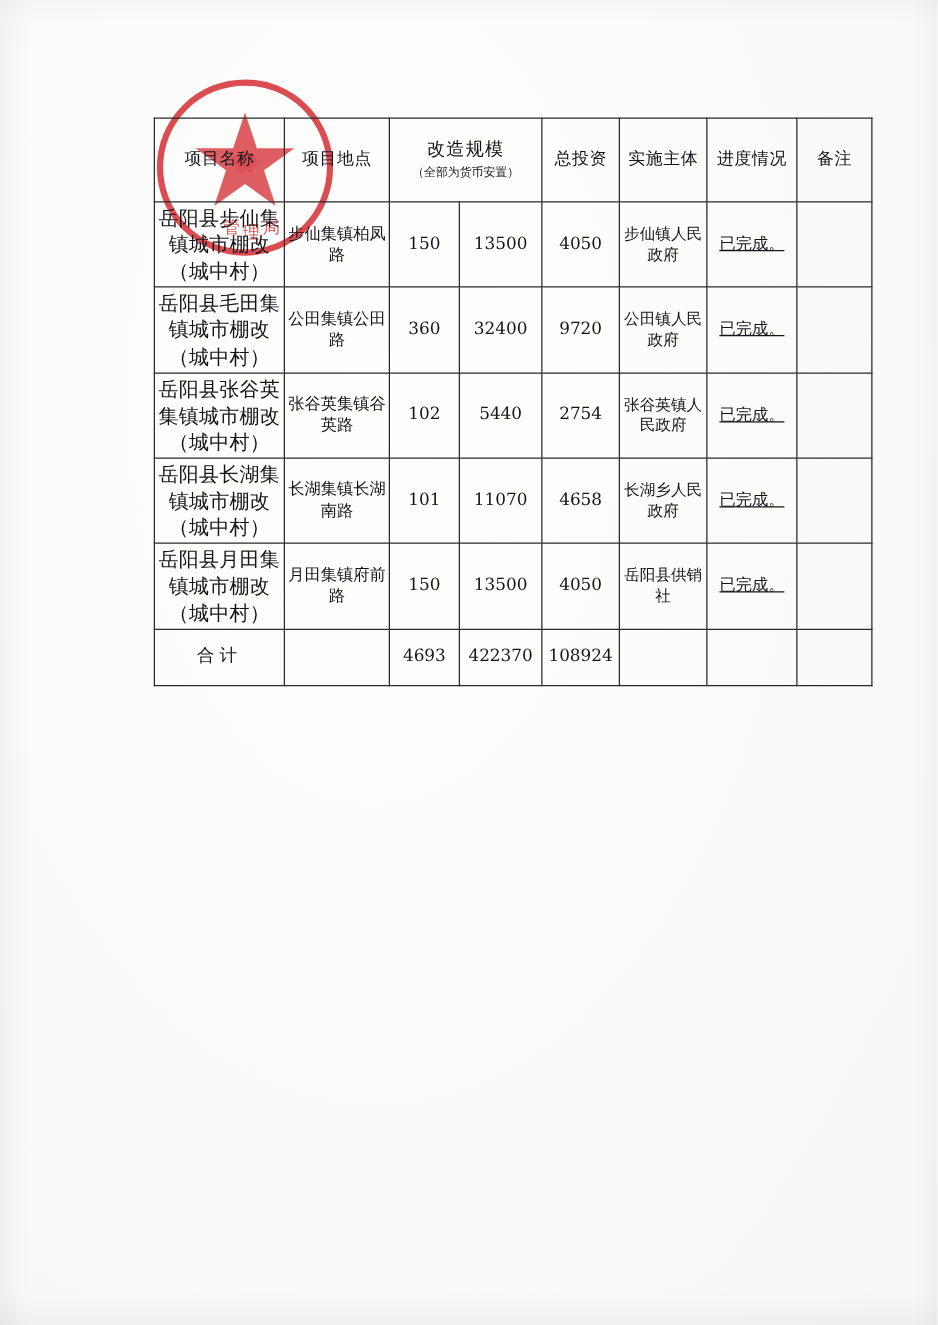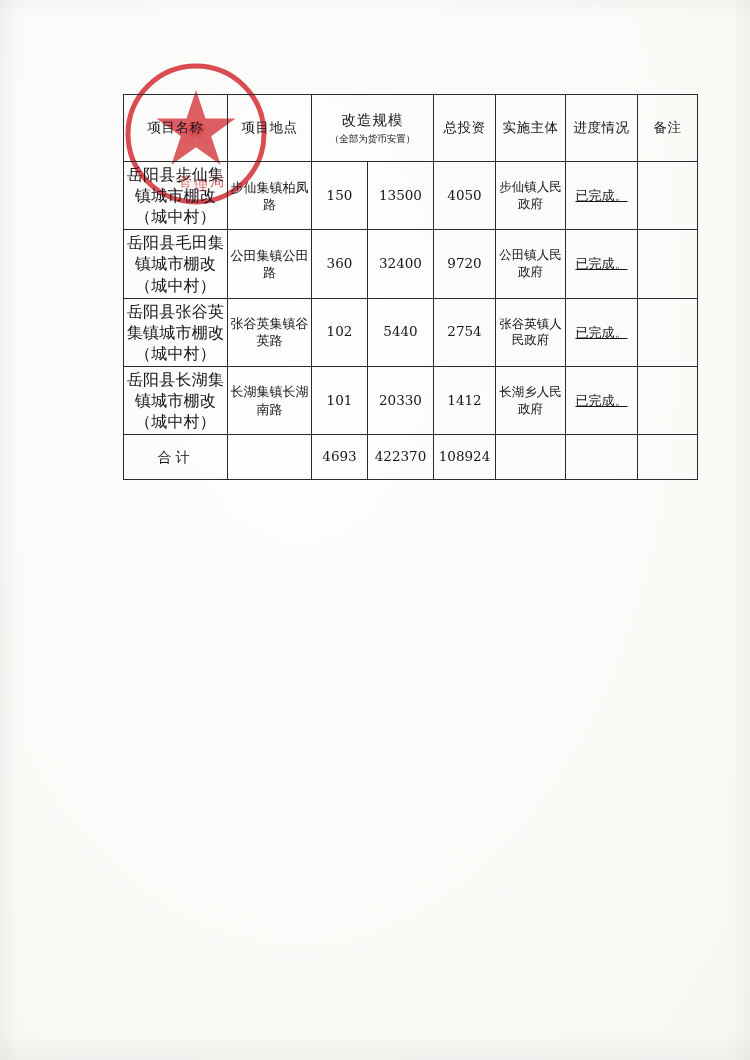--- a/index.html
+++ b/index.html
@@ -210,23 +210,33 @@
           <td class="cell-num">5440</td>
           <td class="cell-num">2754</td>
           <td class="cell-subject">张谷英镇人民政府</td>
           <td class="cell-progress">已完成。</td>
           <td class="cell-remark"></td>
         </tr>
         <tr>
           <td class="cell-name">岳阳县长湖集镇城市棚改（城中村）</td>
           <td class="cell-place">长湖集镇长湖南路</td>
           <td class="cell-num">101</td>
-          <td class="cell-num">20330</td>
-          <td class="cell-num">1412</td>
+          <td class="cell-num">11070</td>
+          <td class="cell-num">4658</td>
           <td class="cell-subject">长湖乡人民政府</td>
+          <td class="cell-progress">已完成。</td>
+          <td class="cell-remark"></td>
+        </tr>
+        <tr>
+          <td class="cell-name">岳阳县月田集镇城市棚改（城中村）</td>
+          <td class="cell-place">月田集镇府前路</td>
+          <td class="cell-num">150</td>
+          <td class="cell-num">13500</td>
+          <td class="cell-num">4050</td>
+          <td class="cell-subject">岳阳县供销社</td>
           <td class="cell-progress">已完成。</td>
           <td class="cell-remark"></td>
         </tr>
         <tr class="total-row">
           <td class="cell-total-label">合计</td>
           <td></td>
           <td class="cell-num">4693</td>
           <td class="cell-num">422370</td>
           <td class="cell-num">108924</td>
           <td></td>

